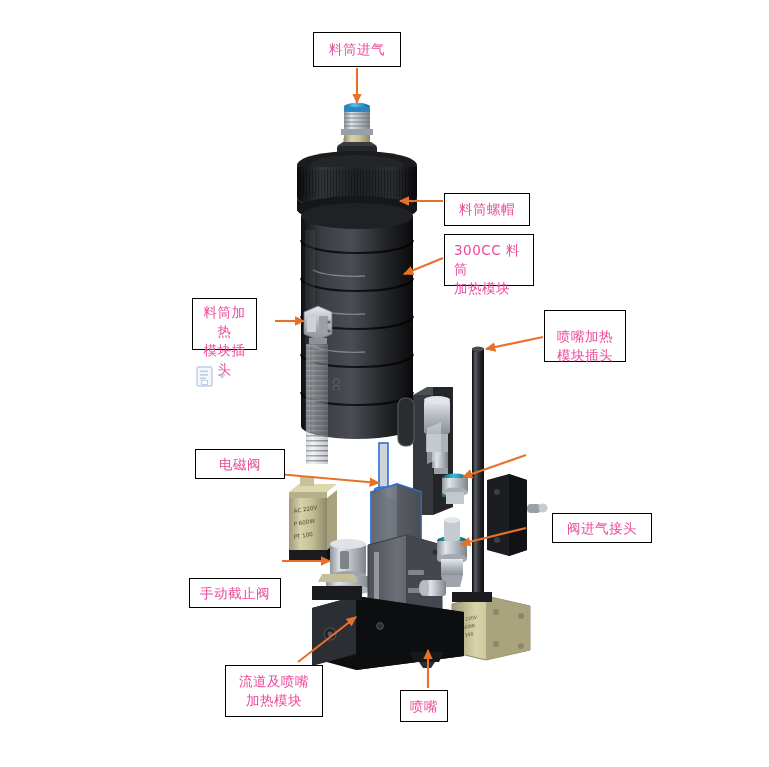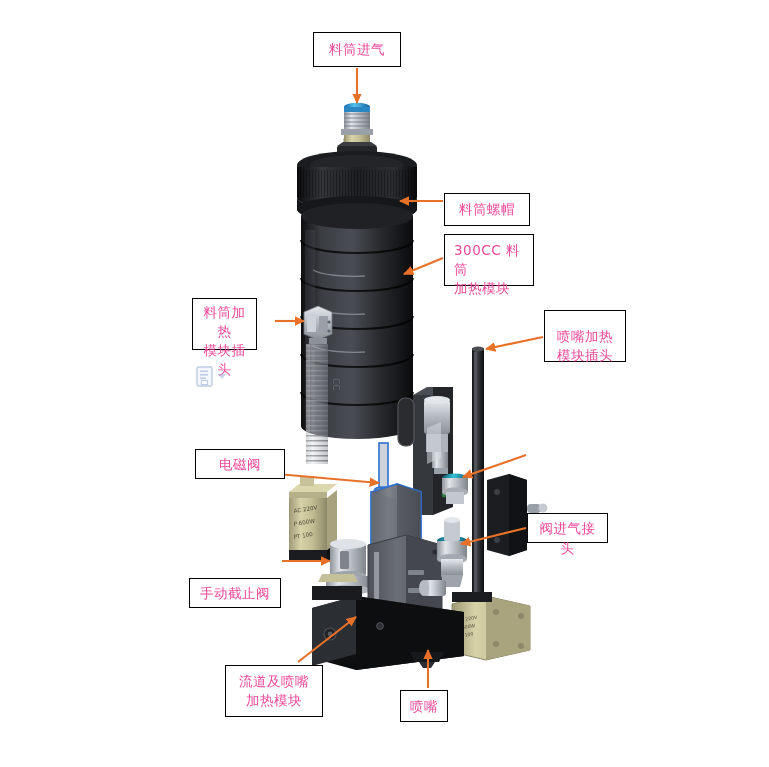--- a/index.html
+++ b/index.html
@@ -328,19 +328,19 @@
 
   <div class="label" style="left:313px;top:32px;width:88px;height:35px;line-height:25px;">料筒进气</div>
   <div class="label" style="left:444px;top:185px;width:86px;height:33px;line-height:23px;margin-top:8px;">料筒螺帽</div>
   <div class="label l2" style="left:444px;top:234px;width:90px;height:52px;padding-top:6px;text-align:left;padding-left:9px;">300CC 料筒
 加热模块</div>
   <div class="label l2" style="left:192px;top:298px;width:65px;height:52px;">料筒加热
 模块插头</div>
   <div class="label l2" style="left:544px;top:310px;width:82px;height:52px;padding-top:16px;">喷嘴加热
 模块插头</div>
   <div class="label" style="left:195px;top:449px;width:90px;height:30px;line-height:20px;">电磁阀</div>
-  <div class="label" style="left:527px;top:513px;width:81px;height:30px;line-height:20px;">阀进气接头</div>
+  <div class="label" style="left:552px;top:513px;width:100px;height:30px;line-height:20px;">阀进气接头</div>
   <div class="label" style="left:189px;top:546px;width:92px;height:30px;line-height:20px;margin-top:32px;">手动截止阀</div>
   <div class="label l2" style="left:225px;top:665px;width:98px;height:52px;padding-top:6px;">流道及喷嘴
 加热模块</div>
   <div class="label" style="left:400px;top:690px;width:48px;height:32px;line-height:22px;">喷嘴</div>
 
 </div>
 
 </body></html>

